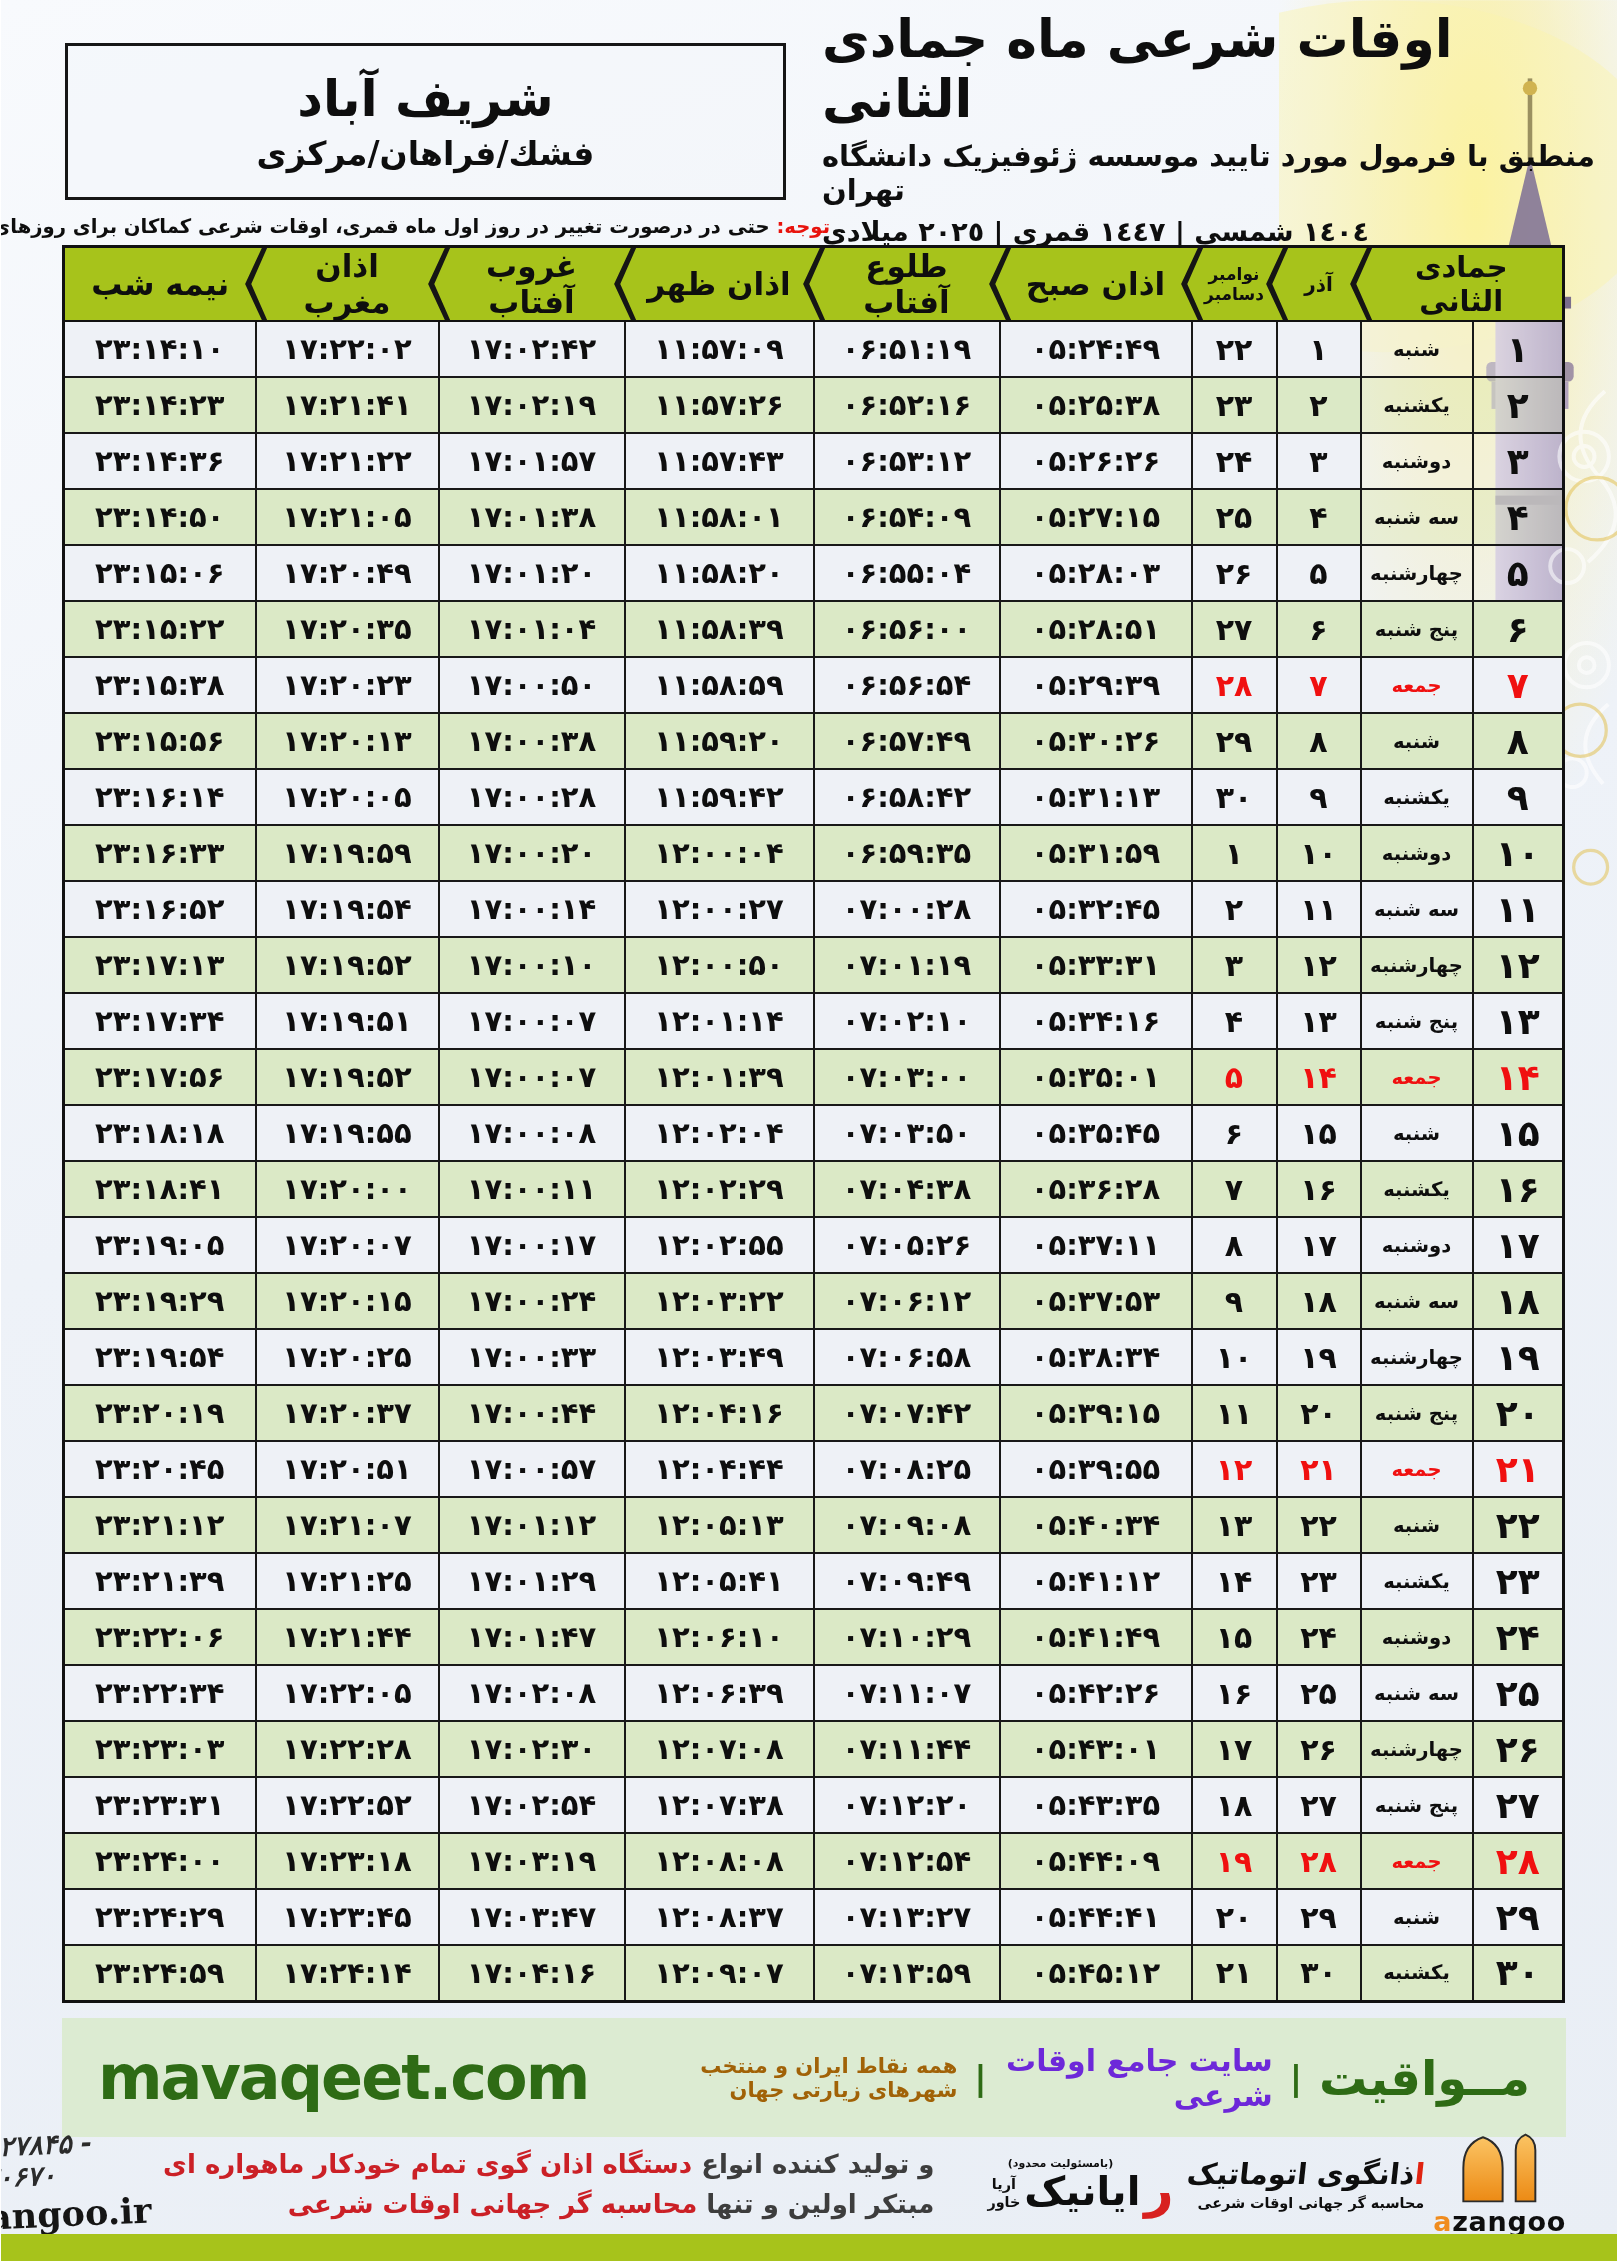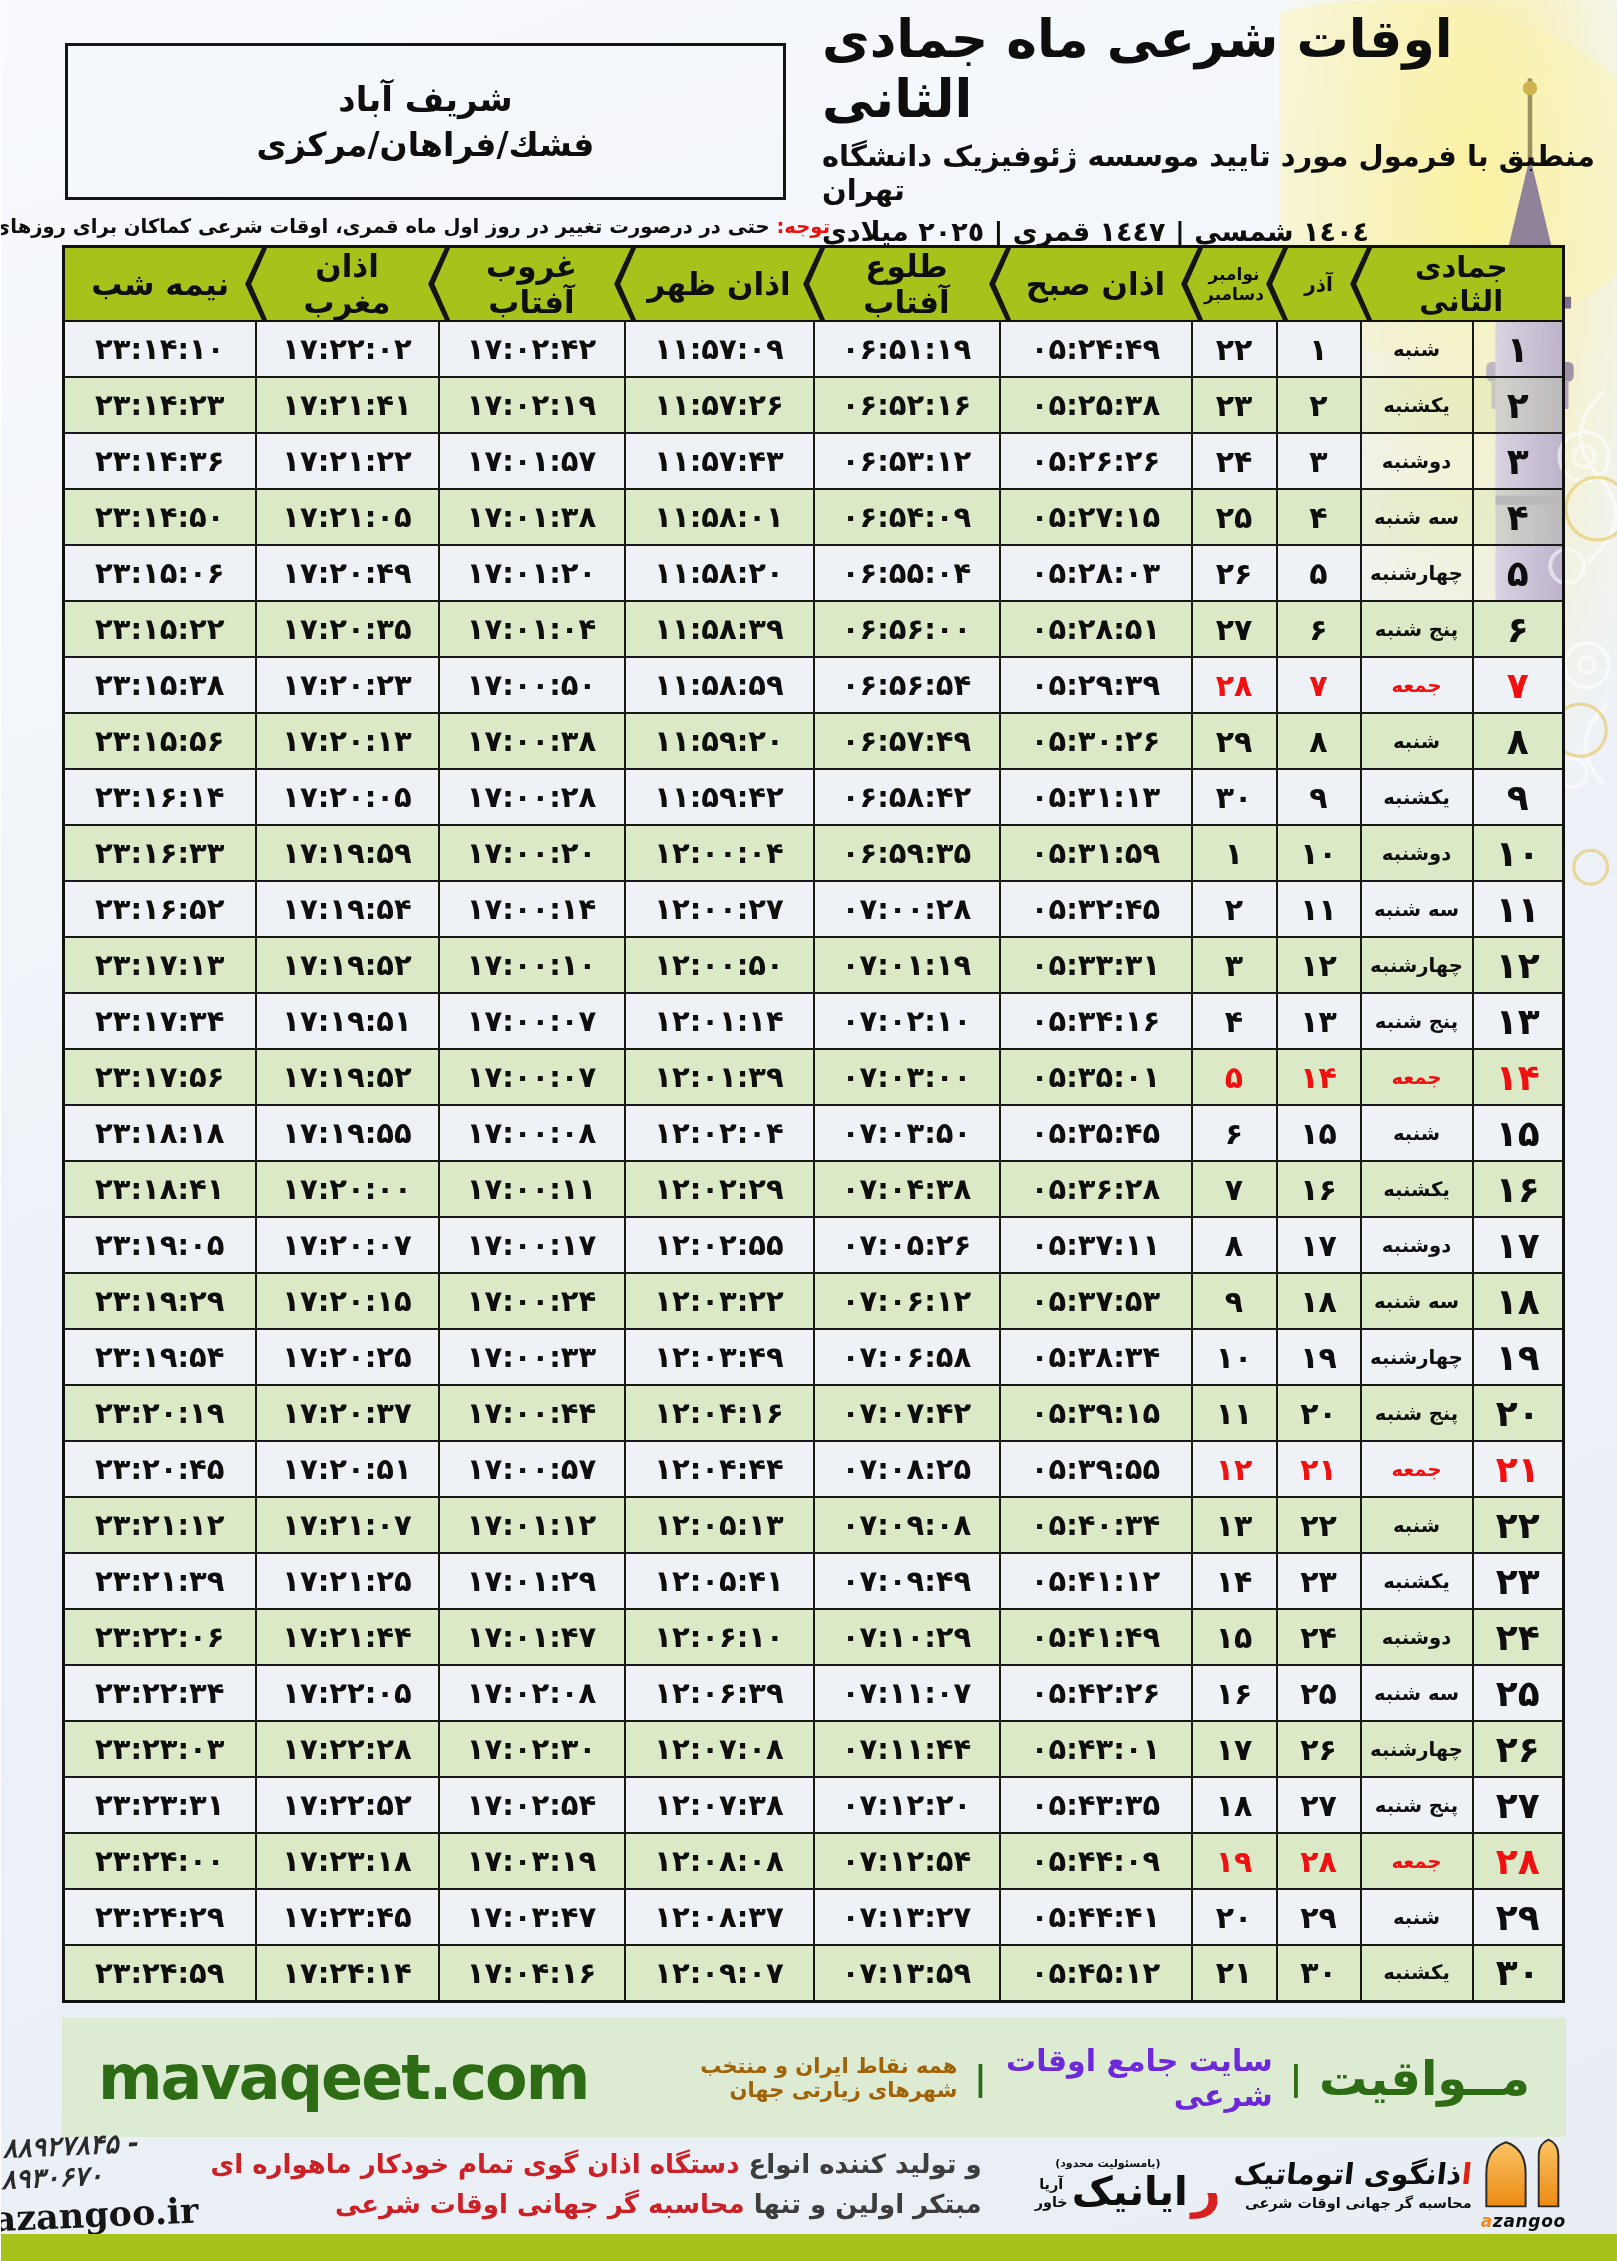--- a/index.html
+++ b/index.html
@@ -14,21 +14,21 @@
   .layer { position:absolute; }
   
   .deco { right:0; top:0; z-index:0; }
   
   .loc-box {
     left:65px; top:43px; width:721px; height:157px; z-index:2;
     border:3.9px solid #161616; background:rgba(242,246,250,.55);
     display:flex; flex-direction:column; align-items:center; justify-content:center; gap:5.2px;
     text-align:center;
   }
-  .loc-city { font-size:34px; font-weight:bold; }
+  .loc-city { font-size:50px; font-weight:bold; }
   .loc-region { font-size:33px; font-weight:bold; }
   .loc-coords { font-size:21.5px; font-weight:bold; margin-top:3.9px; }
   
   .title-block { left:822px; top:9px; width:783px; z-index:2; text-align:left; }
   .main-title { font-size:52px; font-weight:900; letter-spacing:-0.7px; }
   .sub-title { font-size:29px; font-weight:bold; margin-top:10.4px; }
   .years-line { font-size:27px; font-weight:bold; margin-top:9px; }
   
   .notice { top:215px; right:788px; z-index:2; white-space:nowrap; direction:rtl; font-size:19.6px; font-weight:bold; }
   .notice .red { color:#e8130d; }
@@ -77,21 +77,21 @@
   .footer2 {
     left:62px; top:2135px; width:1504px; height:98px; z-index:2;
     display:flex; direction:rtl; align-items:center; justify-content:space-between; gap:13px;
   }
   .azangoo { display:flex; direction:ltr; align-items:center; gap:9px; }
   .az-texts { text-align:right; }
   .az-title { font-size:29px; font-weight:900; transform:skewX(-6deg); white-space:nowrap; }
   .az-title .red { color:#e02311; }
   .az-sub { font-size:14.4px; font-weight:bold; margin-top:3.9px; white-space:nowrap; }
   .az-iconcol { text-align:center; }
-  .az-en { font-size:17px; font-weight:bold; direction:ltr; letter-spacing:0.7px;font-style:italic; }
+  .az-en { font-size:27px; font-weight:bold; direction:ltr; letter-spacing:0.7px; }
   .az-en .a { color:#f08c1e; }
   .rayanik { text-align:center; direction:rtl; }
   .ry-note { font-size:11px; font-weight:bold; }
   .ry-row { display:flex; direction:rtl; align-items:flex-end; justify-content:center; gap:3.9px; }
   .ry-initial { color:#d8201f; font-size:51px; font-weight:900; line-height:.8; }
   .ry-name { font-size:40px; font-weight:900; line-height:1; }
   .ry-subcol { display:flex; flex-direction:column; font-size:14.4px; font-weight:bold; line-height:1.2;margin-left:40px; }
   .maker { text-align:right; direction:rtl; font-size:26px; font-weight:bold; color:#3d3d3d; line-height:1.55; white-space:nowrap; }
   .maker .red { color:#cb2026; }
   .contact { direction:ltr; text-align:center; transform:rotate(-2.5deg); }

